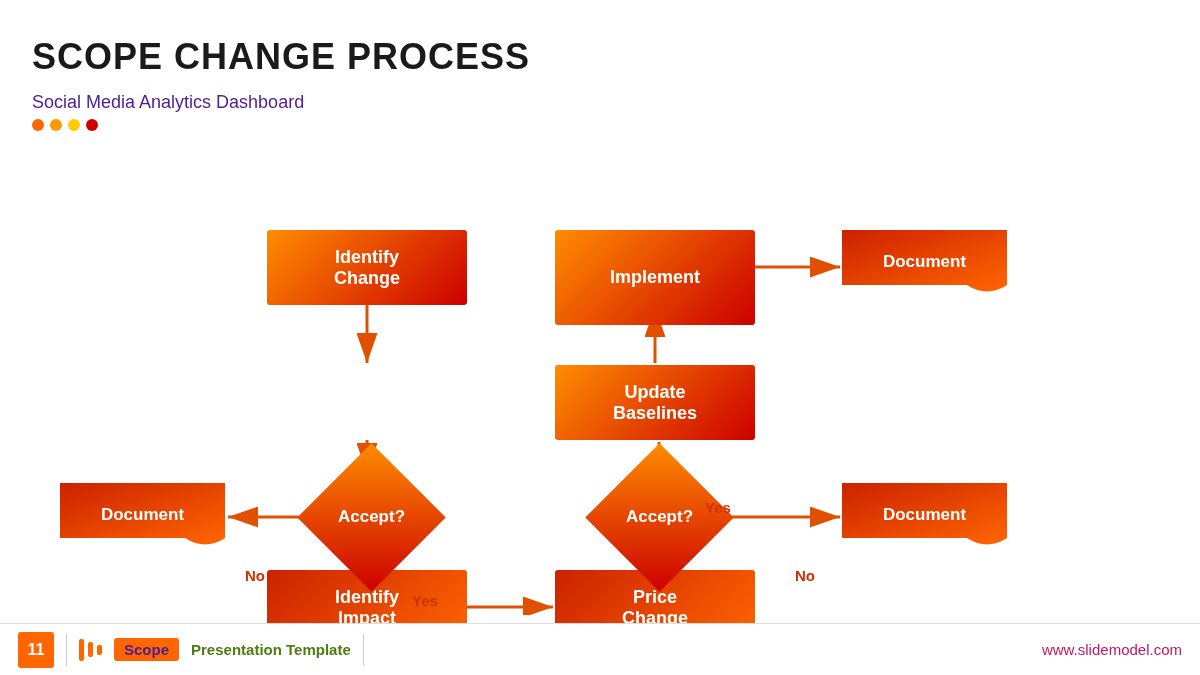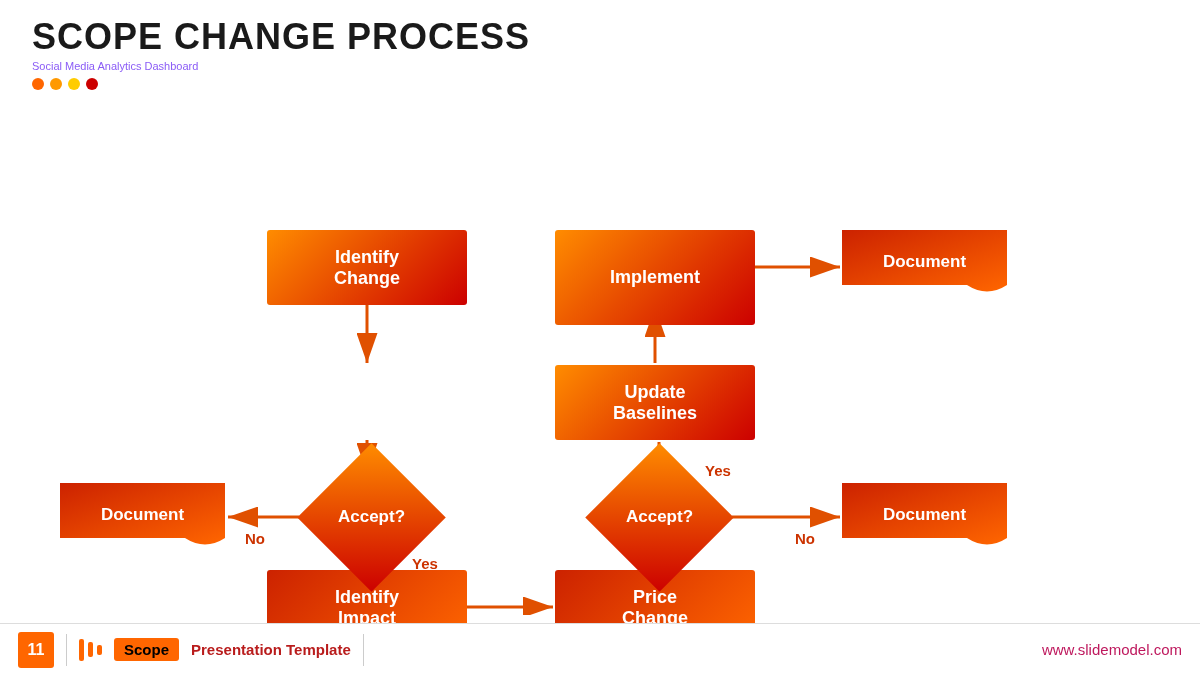--- a/index.html
+++ b/index.html
@@ -8,34 +8,34 @@
       height: 675px;
       background: #ffffff;
       font-family: 'Arial', sans-serif;
       overflow: hidden;
       position: relative;
     }
 
     
     .header {
       position: absolute;
-      top: 16px;
+      top: 36px;
       left: 32px;
     }
     .title {
       font-size: 36px;
       font-weight: 900;
       color: #1a1a1a;
       letter-spacing: 1px;
       text-transform: uppercase;
     }
     .subtitle {
-      font-size: 11px;
-      color: #8b5cf6;
-      margin-top: 2px;
+      font-size: 18px;
+      color: #4c1d95;
+      margin-top: 14px;
     }
     .dots {
       display: flex;
       gap: 6px;
       margin-top: 6px;
     }
     .dot {
       width: 12px;
       height: 12px;
       border-radius: 50%;
@@ -74,20 +74,21 @@
     .diamond-container {
       position: absolute;
     }
 
     
     .arrow-label {
       position: absolute;
       font-size: 15px;
       font-weight: bold;
       color: #cc3300;
+      margin-top: 37px;
     }
 
     
     .footer {
       position: absolute;
       bottom: 0;
       left: 0;
       right: 0;
       height: 52px;
       border-top: 1px solid #ddd;
@@ -119,30 +120,30 @@
       align-items: center;
       gap: 2px;
     }
     .logo-bar {
       width: 5px;
       border-radius: 2px;
       background: #ff6600;
     }
     .footer-scope {
       background: #ff6600;
-      color: #000000;
+      color: #4c1d95;
       font-weight: bold;
       font-size: 15px;
       padding: 3px 10px;
       border-radius: 3px;
     }
     .footer-text {
       font-size: 15px;
       font-weight: bold;
-      color: #b91c1c;
+      color: #4d7c0f;
     }
     .footer-url {
       margin-left: auto;
       font-size: 15px;
       color: #be185d;
     }
 
     svg.arrows-layer {
       position: absolute;
       top: 0;

